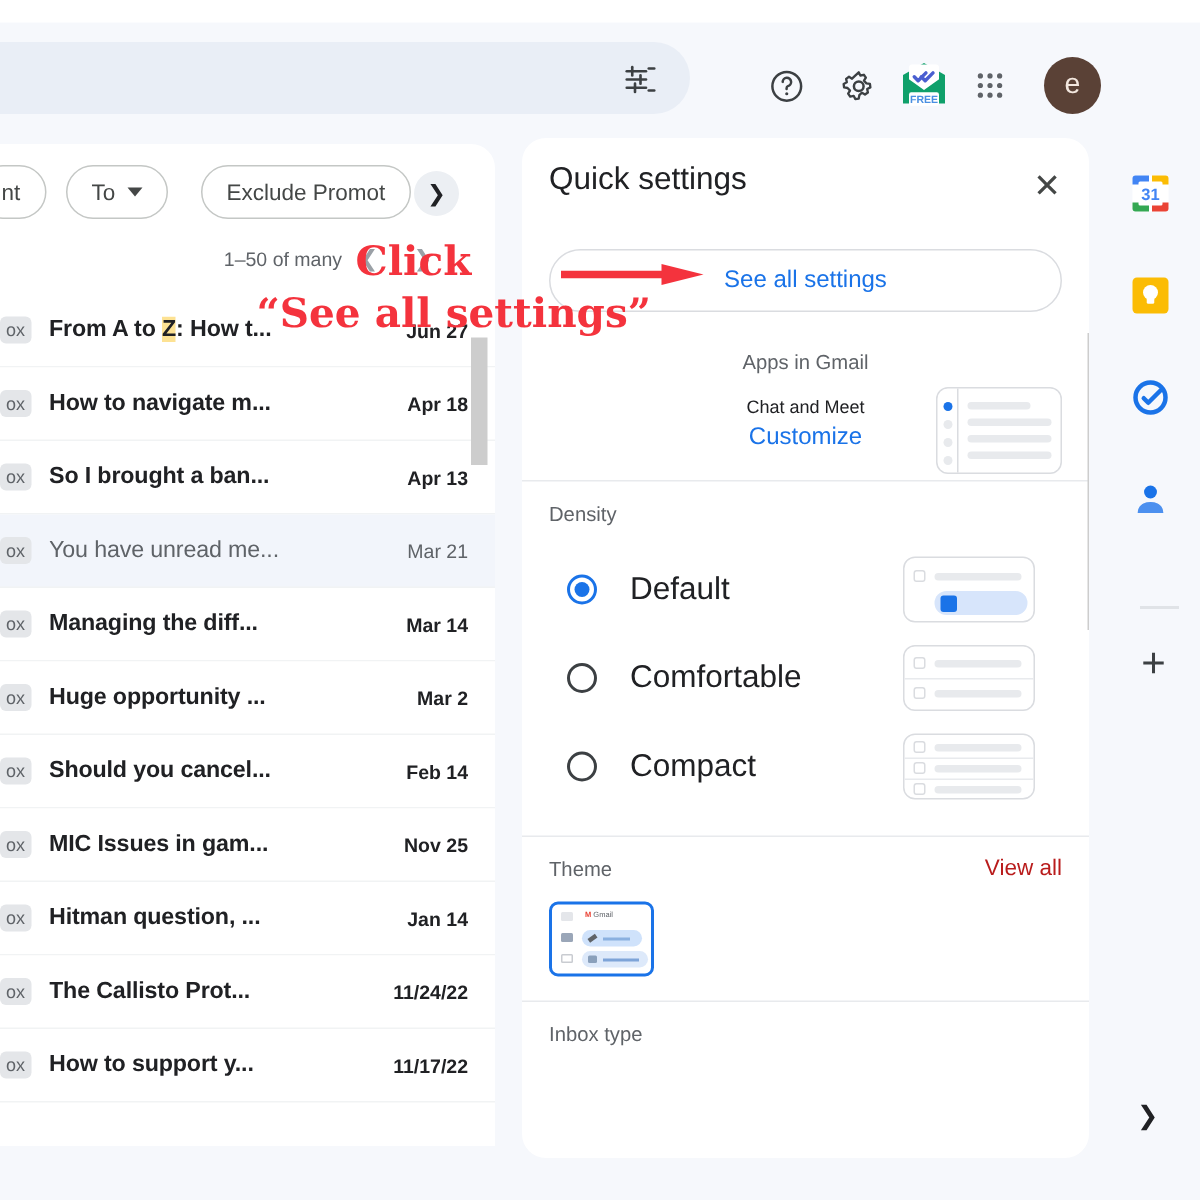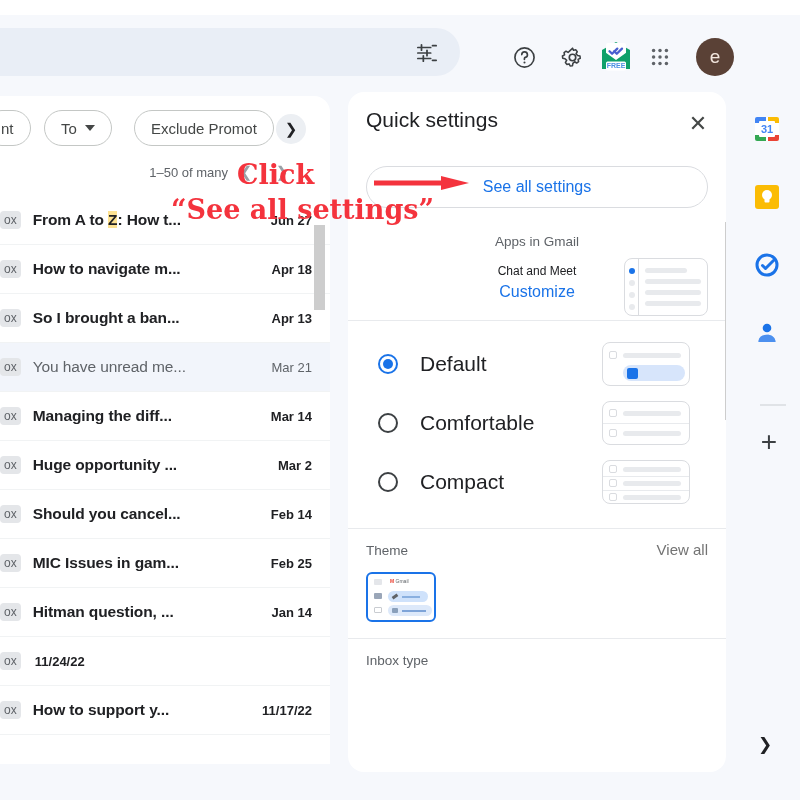--- a/index.html
+++ b/index.html
@@ -112,21 +112,21 @@
   .radio{
     width:20px;height:20px;border-radius:50%;box-sizing:border-box;
     border:2px solid #3c4043;margin-left:12px;flex:0 0 auto;
     display:flex;align-items:center;justify-content:center;
   }
   .radio.on{border-color:#1a73e8;}
   .radio.on::after{content:"";width:10px;height:10px;border-radius:50%;background:#1a73e8;}
   .radio-lbl{margin-left:22px;font-size:21px;color:#202124;}
   .thumb-line{position:absolute;background:#e8eaed;height:5px;border-radius:3px;}
   .thumb-sq{position:absolute;box-sizing:border-box;border:1px solid #dadce0;width:8px;height:8px;border-radius:2px;}
-  .viewall{position:absolute;right:18px;top:12px;font-size:15px;color:#737373;}
+  .viewall{position:absolute;right:18px;top:12px;font-size:15px;color:#b91c1c;}
   .themecard{
     width:70px;height:50px;box-sizing:border-box;border:2px solid #1a73e8;border-radius:6px;
     background:#fff;position:relative;padding:4px;
   }
   .qsbar{position:absolute;left:377px;top:130px;width:11px;height:198px;background:#cdcdcd;}
 
   
   .rail{position:absolute;left:740px;top:96px;width:60px;height:704px;}
   .railicon{position:absolute;left:14px;width:26px;height:26px;}
   .raildiv{position:absolute;left:20px;top:308px;width:26px;height:2px;background:#e0e3e7;}
@@ -257,29 +257,30 @@
         <span class="date">Mar 2</span>
       </div>
       <div class="mailrow">
         <span class="tag">ox</span>
         <span class="subj">Should you cancel...</span>
         <span class="date">Feb 14</span>
       </div>
       <div class="mailrow">
         <span class="tag">ox</span>
         <span class="subj">MIC Issues in gam...</span>
-        <span class="date">Feb 25</span>
+        <span class="date">Nov 25</span>
       </div>
       <div class="mailrow">
         <span class="tag">ox</span>
         <span class="subj">Hitman question, ...</span>
         <span class="date">Jan 14</span>
       </div>
       <div class="mailrow">
         <span class="tag">ox</span>
+        <span class="subj">The Callisto Prot...</span>
         <span class="date">11/24/22</span>
       </div>
       <div class="mailrow">
         <span class="tag">ox</span>
         <span class="subj">How to support y...</span>
         <span class="date">11/17/22</span>
       </div>
     </div>
 
     <div class="listbar"></div>
@@ -305,20 +306,21 @@
           <div style="position:absolute;left:4px;top:33px;width:6px;height:6px;border-radius:50%;background:#e8eaed;"></div>
           <div style="position:absolute;left:4px;top:45px;width:6px;height:6px;border-radius:50%;background:#e8eaed;"></div>
           <div class="thumb-line" style="left:20px;top:9px;width:42px;"></div>
           <div class="thumb-line" style="left:20px;top:20px;width:56px;"></div>
           <div class="thumb-line" style="left:20px;top:31px;width:56px;"></div>
           <div class="thumb-line" style="left:20px;top:42px;width:56px;"></div>
         </div>
       </div>
 
       <div class="sect">
+        <div class="sect-label">Density</div>
 
         <div class="radio-row">
           <span class="radio on"></span>
           <span class="radio-lbl">Default</span>
           <span class="thumb" style="top:7px;width:88px;height:44px;">
             <span class="thumb-sq" style="left:6px;top:8px;"></span>
             <span class="thumb-line" style="left:20px;top:10px;width:58px;"></span>
             <span style="position:absolute;left:20px;top:22px;width:62px;height:16px;border-radius:8px;background:#d7e5fb;"></span>
             <span style="position:absolute;left:24px;top:25px;width:11px;height:11px;background:#1a73e8;border-radius:2px;"></span>
           </span>

